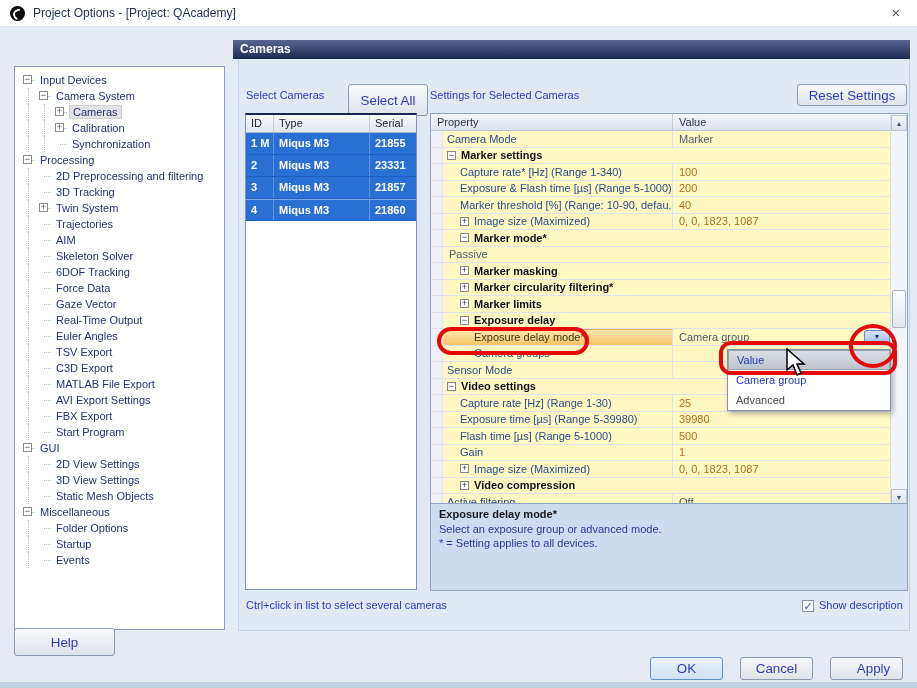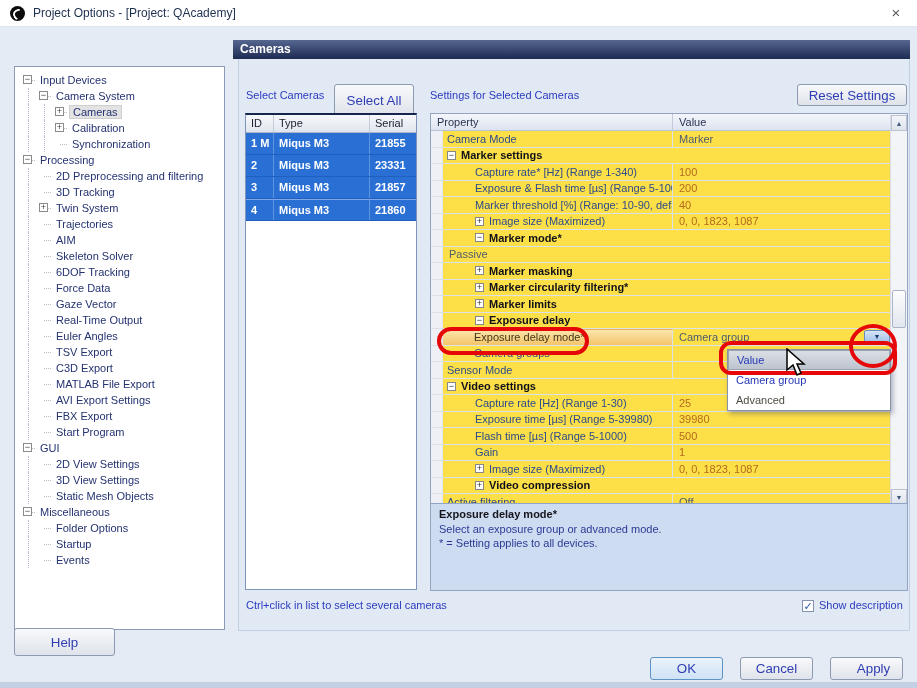--- a/index.html
+++ b/index.html
@@ -41,26 +41,26 @@
   .cam-row { display:flex; height:22px; background:#2a70d4; color:#fff; border-bottom:1px solid #1f5fc0; font-weight:bold; }
   .cam-row:last-child { border-top:1px solid #7fa8e8; }
   .lc { padding:4px 0 0 5px; border-right:1px solid rgba(255,255,255,0.25); }
   .lc.c2 { border-right:none; }
 
   
   .grid { position:absolute; left:430px; top:113px; width:478px; height:478px; background:#fff; border:1px solid #93a4c2; }
   .grid-header { display:flex; height:17px; background:linear-gradient(180deg,#f4f6fb,#dde3f0); border-bottom:1px solid #b8c2d8; color:#2a3550; }
   .gh-prop { width:242px; flex:none; padding:2px 0 0 6px; border-right:1px solid #c3cbdb; }
   .gh-val { flex:1; padding:2px 0 0 6px; }
-  .grid-rows { width:461px; height:374px; overflow:hidden; background:#fde047; }
+  .grid-rows { width:461px; height:374px; overflow:hidden; background:#fef9c3; }
   .prow { display:flex; height:16.5px; border-bottom:1px solid #dde1ea; position:relative; }
   .gutter { width:12px; flex:none; background:#eef0f5; border-right:1px solid #e3e6ee; }
   .pcell { width:230px; flex:none; display:flex; align-items:center; border-right:1px solid #dde1ea; color:#2c4a8c; overflow:hidden; white-space:nowrap; }
   .pcell.full { flex:1; width:auto; border-right:none; color:#10101a; font-weight:bold; }
-  .lvl0 { padding-left:4px; } .lvl1 { padding-left:32px; } .lvl2 { padding-left:31px; }
+  .lvl0 { padding-left:4px; } .lvl1 { padding-left:17px; } .lvl2 { padding-left:31px; }
   .gbox { width:9px; height:9px; flex:none; border:1px solid #888; background:#fff; color:#333; font-size:9px; line-height:7px; text-align:center; margin-right:5px; font-weight:normal; }
   .vcell { flex:1; display:flex; align-items:center; padding-left:6px; position:relative; overflow:hidden; white-space:nowrap; }
   .v-number { color:#b56a1e; } .v-text { color:#4f5a6e; }
   .prow.hl .pcell { background:linear-gradient(180deg,#fce5ad,#f4c569); border-top:1px solid #e8b050; color:#40351a; }
   .dd-btn { position:absolute; right:2px; top:1px; width:26px; height:14px; background:linear-gradient(180deg,#d5e4f6,#9fc0e8); border:1px solid #6a8cc0; border-radius:2px; font-size:7px; color:#1a3a6a; line-height:12px; text-align:center; padding:0; }
 
   
   .vscroll { position:absolute; right:0; top:1px; width:17px; height:390px; background:#f2f4f8; border-left:1px solid #d8dce6; }
   .sb-btn { position:absolute; left:0; width:16px; height:16px; background:linear-gradient(180deg,#f3f5f9,#dee3ec); border:1px solid #bac2d2; color:#42597e; font-size:7px; text-align:center; line-height:15px; }
   .sb-up { top:0; } .sb-down { bottom:0; }
@@ -272,21 +272,21 @@
         <span class="tlabel">Startup</span>
       </div>
       <div class="tree-item">
         <span class="guide"></span>
         <span class="conn"></span>
         <span class="tlabel">Events</span>
       </div>
     </div>
 
   <span class="flabel" style="left:246px; top:89px;">Select Cameras</span>
-  <button class="btn" style="left:334px; top:84px; width:80px; height:32px;">Select All</button>
+  <button class="btn" style="left:348px; top:84px; width:80px; height:32px;">Select All</button>
   <span class="flabel" style="left:430px; top:89px;">Settings for Selected Cameras</span>
   <button class="btn" style="left:797px; top:84px; width:110px; height:22px;">Reset Settings</button>
 
   <div class="camera-list">
     <div class="list-header">
         <span class="lh-cell c0">ID</span>
         <span class="lh-cell c1">Type</span>
         <span class="lh-cell c2">Serial</span>
       </div>
     <div>

